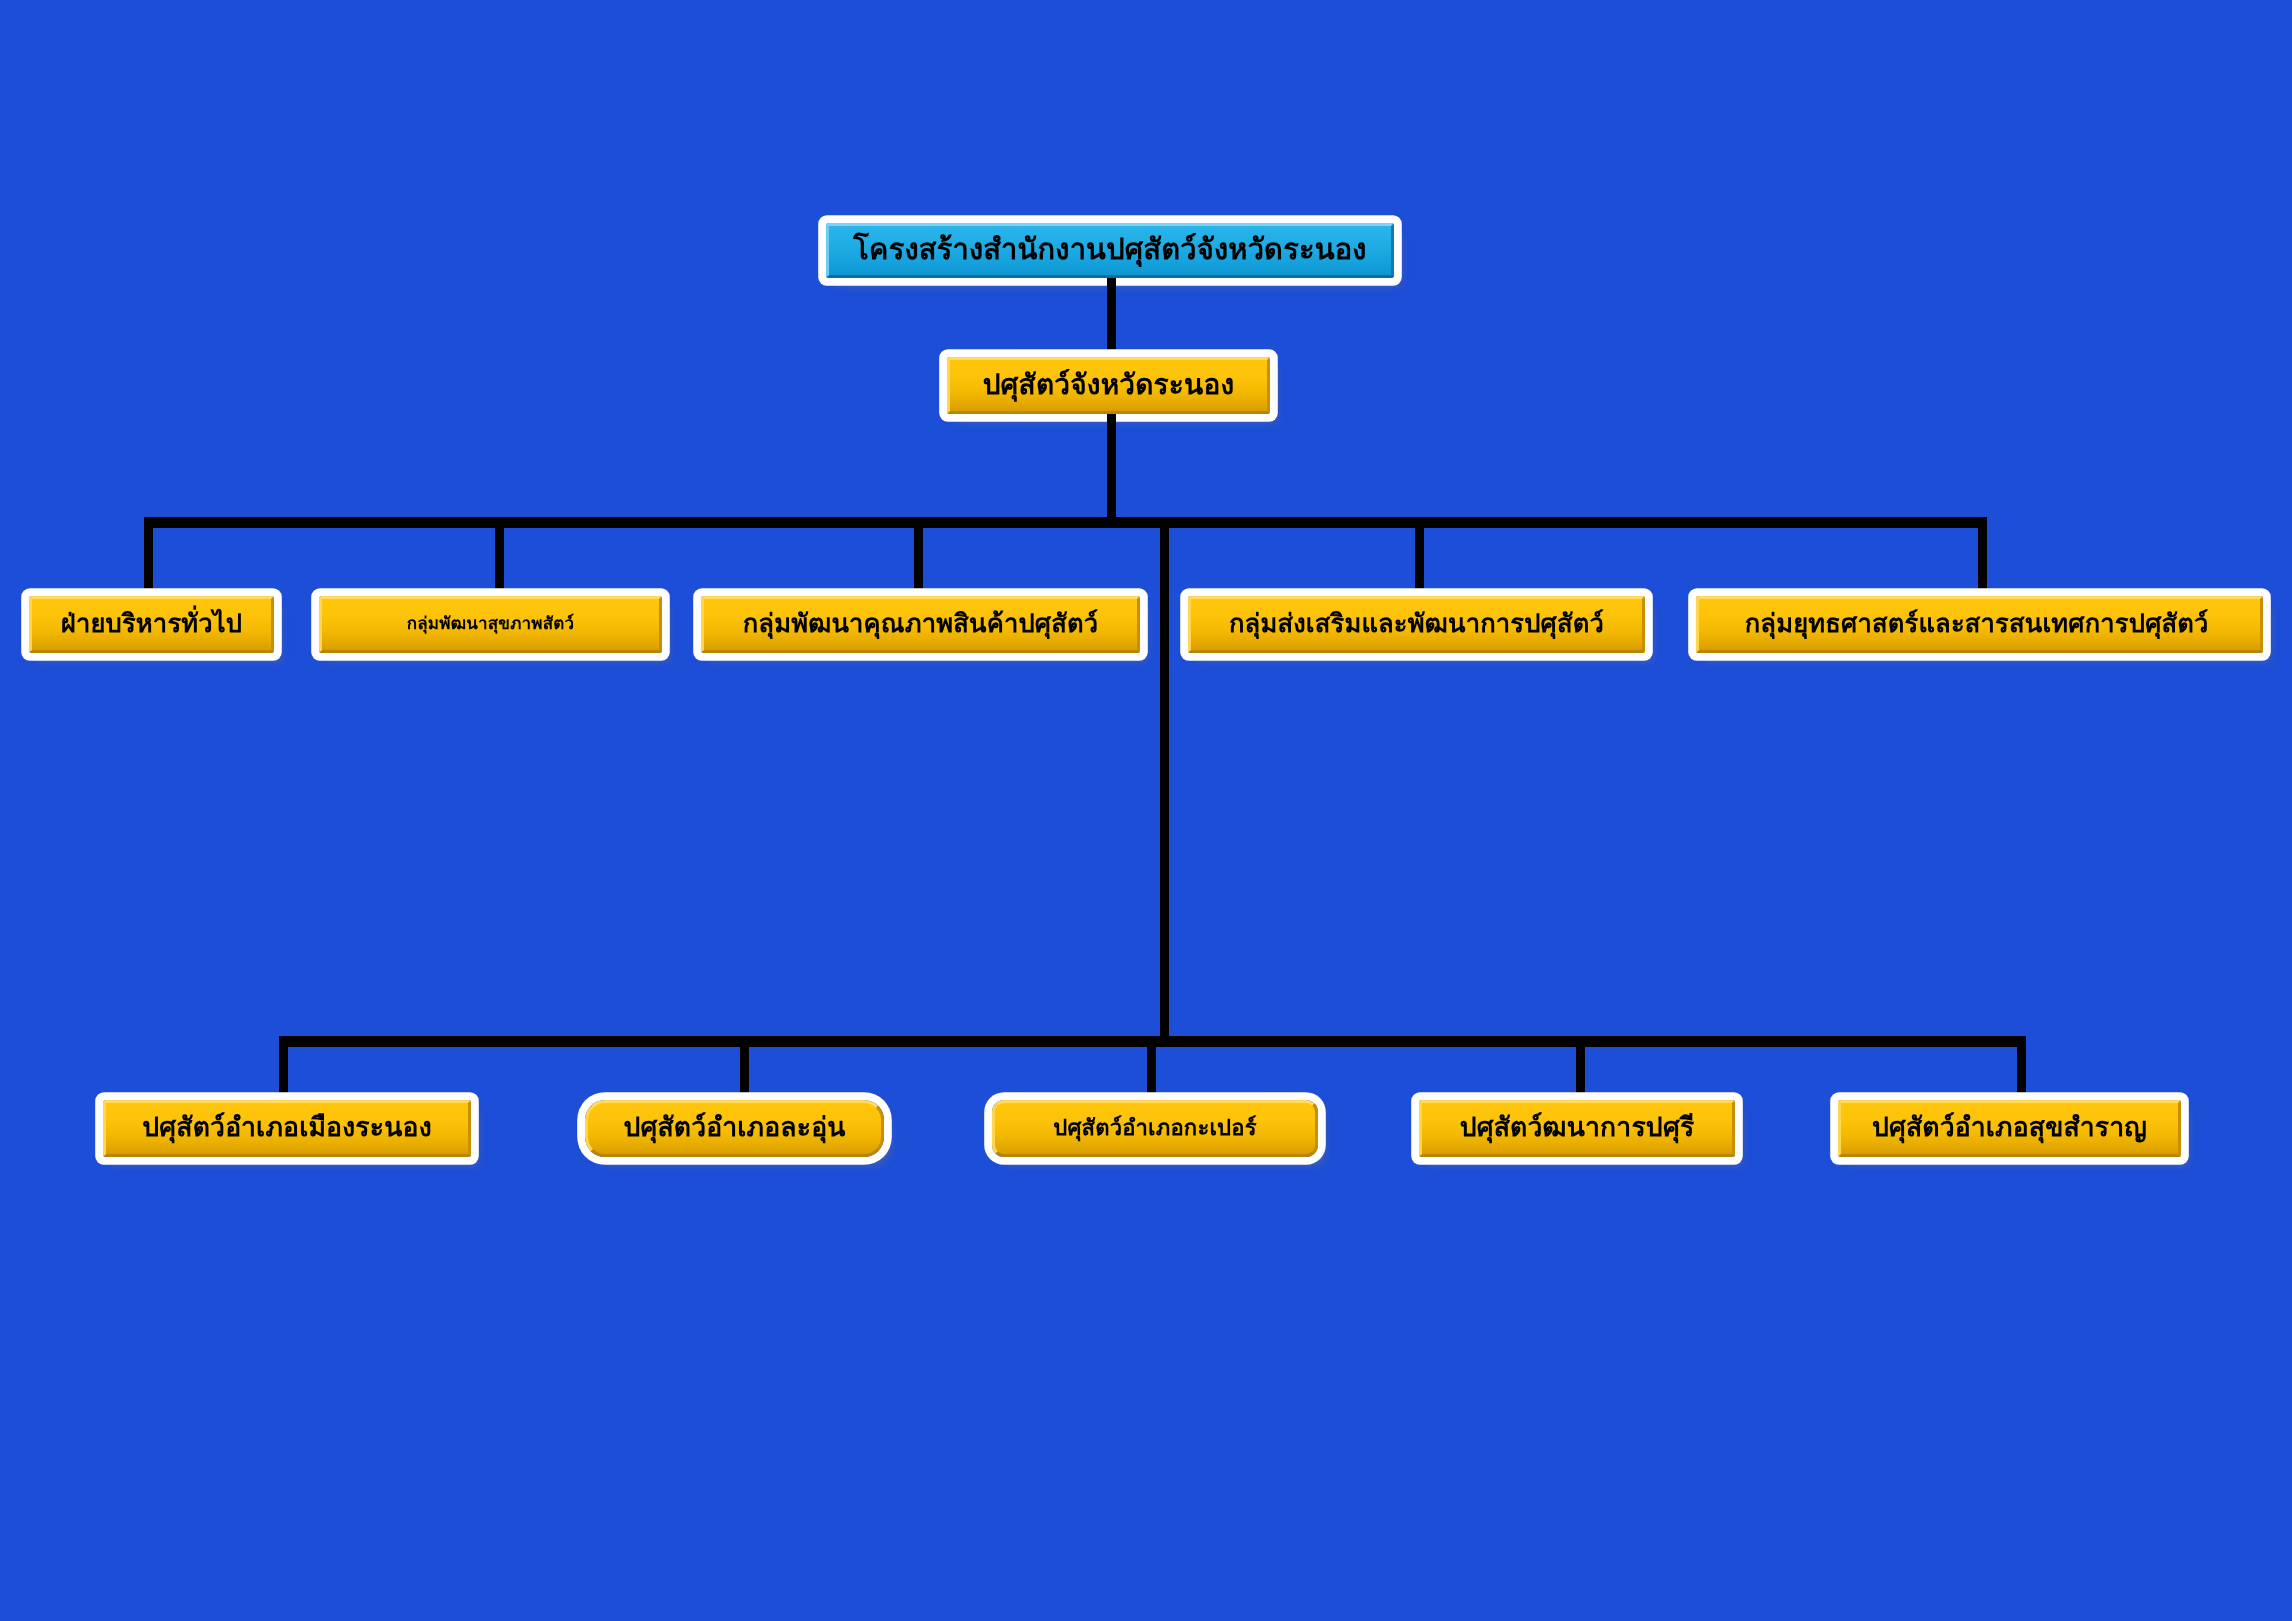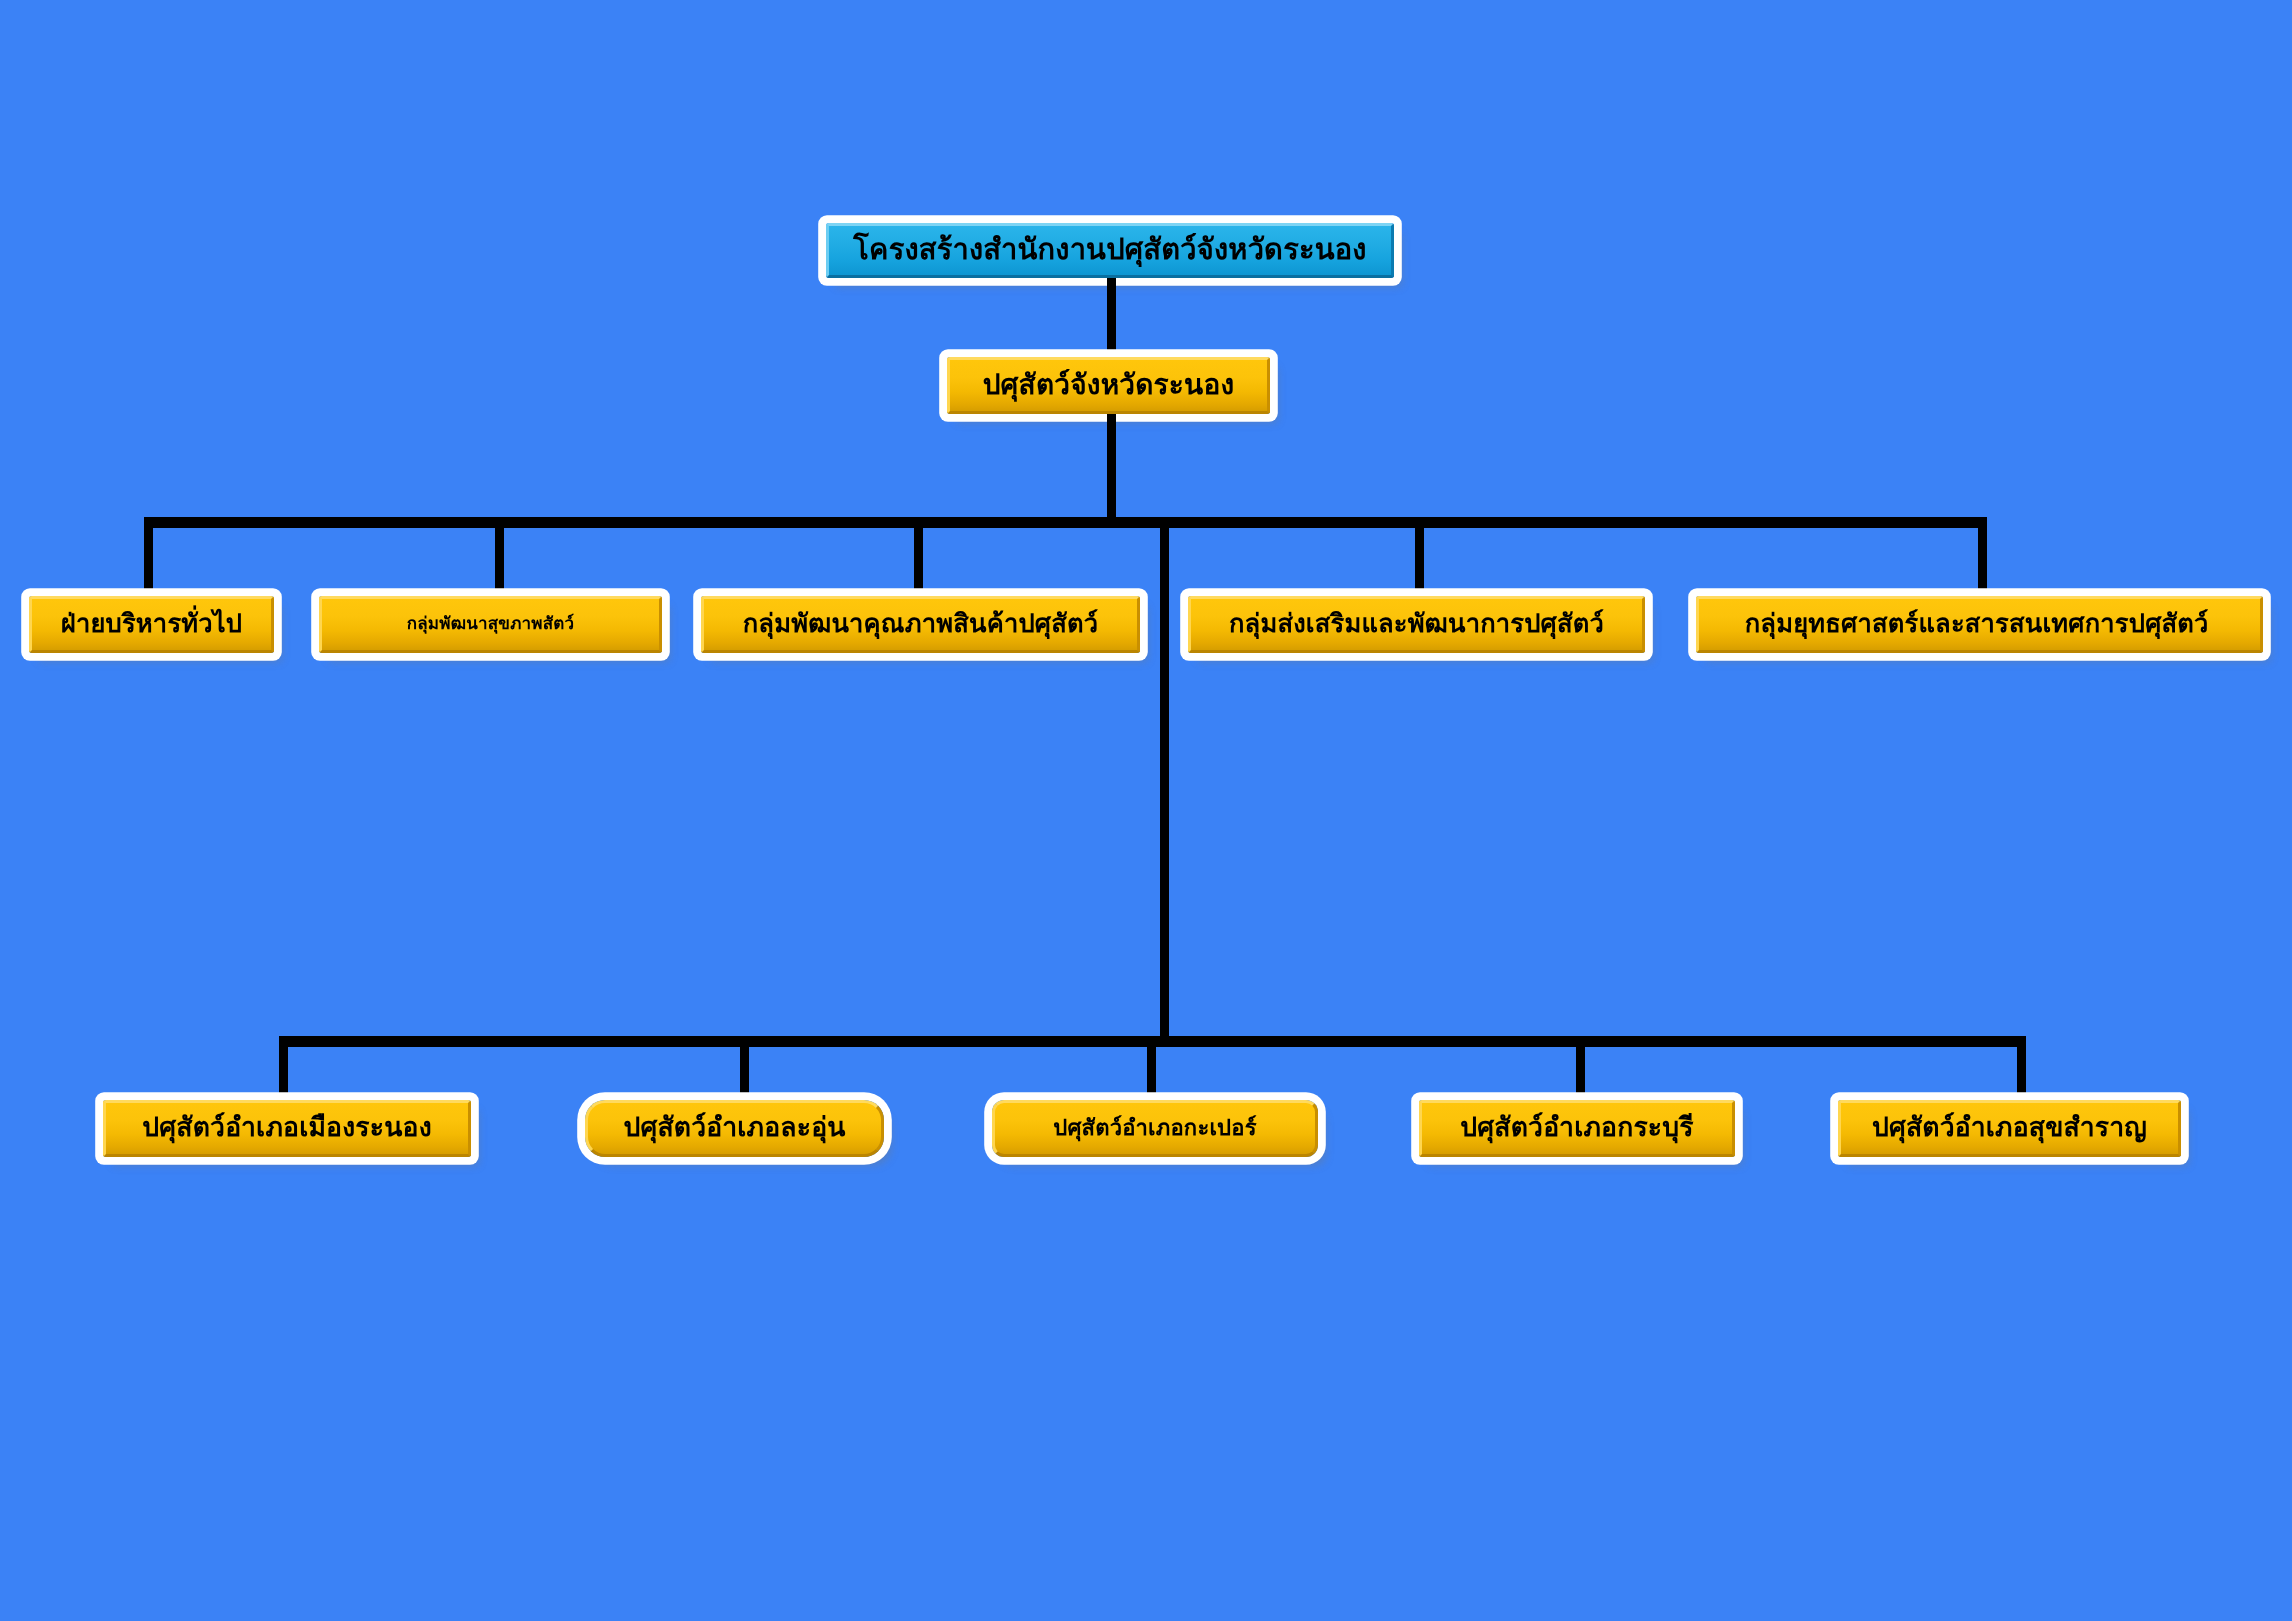--- a/index.html
+++ b/index.html
@@ -8,21 +8,21 @@
     padding: 0;
     background: #ffffff;
   }
   body {
     font-family: "DejaVu Sans", "Liberation Sans", sans-serif;
   }
   #canvas {
     position: relative;
     width: 2293px;
     height: 1621px;
-    background: #3b82f6;
+    background: #1d4ed8;
     overflow: hidden;
   }
 
   
   .line {
     position: absolute;
     background: #000000;
   }
   .line-v { width: 8.8px; }
   .line-h { height: 8.8px; }
@@ -143,21 +143,21 @@
 
   <div class="node gold" style="left:585px; top:1100px; width:299px; height:57px; font-size:26.5px;border-radius:20px;">
     <span class="node-label">ปศุสัตว์อำเภอละอุ่น</span>
   </div>
 
   <div class="node gold" style="left:992px; top:1100px; width:326px; height:57px; font-size:22px;border-radius:12px;">
     <span class="node-label">ปศุสัตว์อำเภอกะเปอร์</span>
   </div>
 
   <div class="node gold" style="left:1419px; top:1100px; width:316px; height:57px; font-size:26.5px;">
-    <span class="node-label">ปศุสัตว์อำเภอกระบุรี</span>
+    <span class="node-label">ปศุสัตว์ฒนาการปศุรี</span>
   </div>
 
   <div class="node gold" style="left:1838px; top:1100px; width:343px; height:57px; font-size:26.5px;">
     <span class="node-label">ปศุสัตว์อำเภอสุขสำราญ</span>
   </div>
 
 </div>
 
 
 </body></html>

